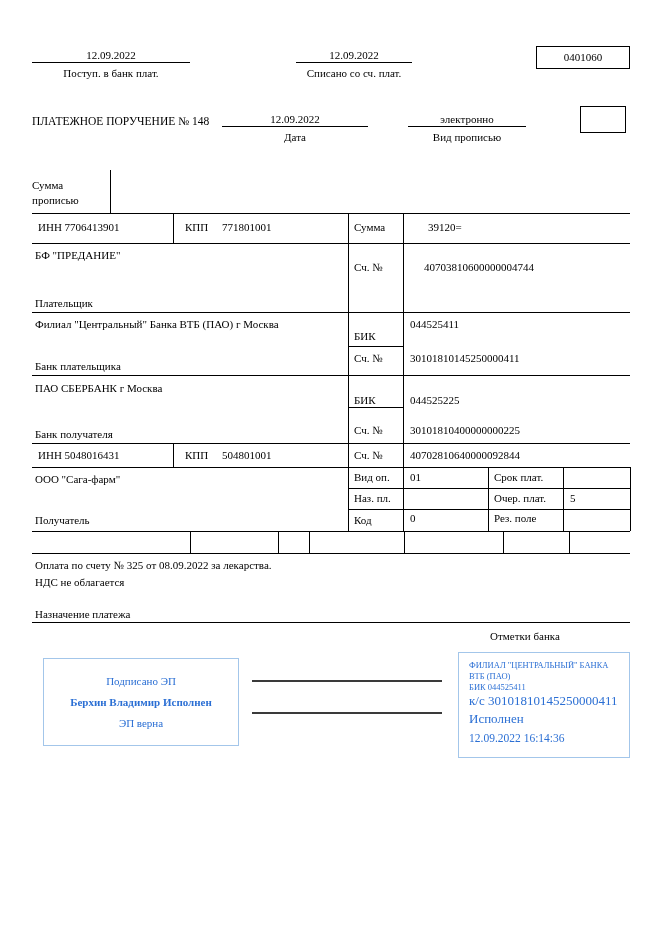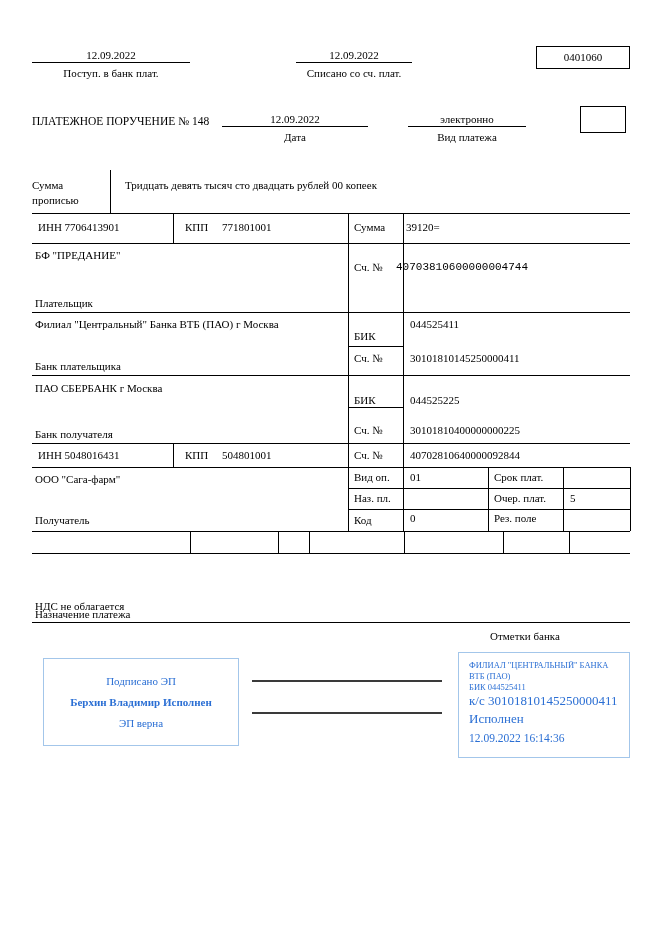--- a/index.html
+++ b/index.html
@@ -36,26 +36,25 @@
   <div class="t c ul" style="left:296px;top:49px;width:116px;">12.09.2022</div>
   <div class="t c" style="left:296px;top:67px;width:116px;">Списано со сч. плат.</div>
   <div class="box" style="left:536px;top:46px;width:94px;height:23px;">
     <div class="t c" style="left:0;top:4px;width:92px;">0401060</div>
   </div>
 
   <div class="t" style="left:32px;top:115px;font-size:11.5px;">ПЛАТЕЖНОЕ ПОРУЧЕНИЕ № 148</div>
   <div class="t c ul" style="left:222px;top:113px;width:146px;">12.09.2022</div>
   <div class="t c" style="left:222px;top:131px;width:146px;">Дата</div>
   <div class="t c ul" style="left:408px;top:113px;width:118px;">электронно</div>
-  <div class="t c" style="left:408px;top:131px;width:118px;">Вид платежа</div>
+  <div class="t c" style="left:408px;top:131px;width:118px;">Вид прописью</div>
   <div class="box" style="left:580px;top:106px;width:46px;height:27px;"></div>
 
   <div class="t" style="left:32px;top:178px;width:72px;white-space:normal;line-height:15px;">Сумма прописью</div>
   <div class="vl" style="left:110px;top:170px;height:43px;"></div>
-  <div class="t" style="left:125px;top:179px;">Тридцать девять тысяч сто двадцать рублей 00 копеек</div>
 
   <div class="hl" style="left:32px;top:213px;width:598px;"></div>
   <div class="hl" style="left:32px;top:243px;width:598px;"></div>
   <div class="hl" style="left:32px;top:312px;width:598px;"></div>
   <div class="hl" style="left:32px;top:375px;width:598px;"></div>
   <div class="hl" style="left:32px;top:443px;width:598px;"></div>
   <div class="hl" style="left:32px;top:467px;width:598px;"></div>
   <div class="hl" style="left:32px;top:531px;width:598px;"></div>
   <div class="hl" style="left:32px;top:553px;width:598px;"></div>
   <div class="hl" style="left:348px;top:488px;width:282px;"></div>
@@ -78,25 +77,25 @@
   <div class="vl" style="left:503px;top:531px;height:22px;"></div>
   <div class="vl" style="left:569px;top:531px;height:22px;"></div>
 
   <div class="t" style="left:38px;top:221px;">
     <span>ИНН</span>
     <span>7706413901</span>
   </div>
   <div class="t" style="left:185px;top:221px;">КПП</div>
   <div class="t" style="left:222px;top:221px;">771801001</div>
   <div class="t" style="left:354px;top:221px;">Сумма</div>
-  <div class="t" style="left:406px;top:221px;text-align:center;">39120=</div>
+  <div class="t" style="left:428px;top:221px;text-align:center;">39120=</div>
 
   <div class="t" style="left:35px;top:249px;">БФ "ПРЕДАНИЕ"</div>
   <div class="t" style="left:354px;top:261px;">Сч. №</div>
-  <div class="t" style="left:396px;top:261px;font-family:Liberation Mono, monospace;">40703810600000004744</div>
+  <div class="t" style="left:424px;top:261px;">40703810600000004744</div>
   <div class="t" style="left:35px;top:297px;">Плательщик</div>
 
   <div class="t" style="left:35px;top:318px;">Филиал "Центральный" Банка ВТБ (ПАО) г Москва</div>
   <div class="t" style="left:354px;top:330px;">БИК</div>
   <div class="t" style="left:410px;top:318px;">044525411</div>
   <div class="t" style="left:354px;top:352px;">Сч. №</div>
   <div class="t" style="left:410px;top:352px;">30101810145250000411</div>
   <div class="t" style="left:35px;top:360px;">Банк плательщика</div>
 
   <div class="t" style="left:35px;top:382px;">ПАО СБЕРБАНК г Москва</div>
@@ -126,21 +125,22 @@
   <div class="t" style="left:354px;top:492px;">Наз. пл.</div>
   <div class="t" style="left:410px;top:492px;"></div>
   <div class="t" style="left:494px;top:492px;">Очер. плат.</div>
   <div class="t" style="left:570px;top:492px;">5</div>
 
   <div class="t" style="left:354px;top:514px;">Код</div>
   <div class="t" style="left:410px;top:512px;">0</div>
   <div class="t" style="left:494px;top:512px;">Рез. поле</div>
   <div class="t" style="left:570px;top:512px;"></div>
 
-  <div class="t" style="left:35px;top:600px;text-align:right;">НДС не облагается</div>
+  <div class="t" style="left:35px;top:559px;">Оплата по счету № 325 от 08.09.2022 за лекарства.</div>
+  <div class="t" style="left:35px;top:576px;text-align:right;">НДС не облагается</div>
   <div class="t" style="left:35px;top:608px;">Назначение платежа</div>
   <div class="hl" style="left:32px;top:622px;width:598px;"></div>
 
   <div class="t c" style="left:445px;top:630px;width:160px;">Отметки банка</div>
 
   <div class="blue-box esign" style="left:43px;top:658px;width:196px;height:88px;">
     <div class="l1">Подписано ЭП</div>
     <div class="l2">Берхин Владимир Исполнен</div>
     <div class="l3">ЭП верна</div>
   </div>

